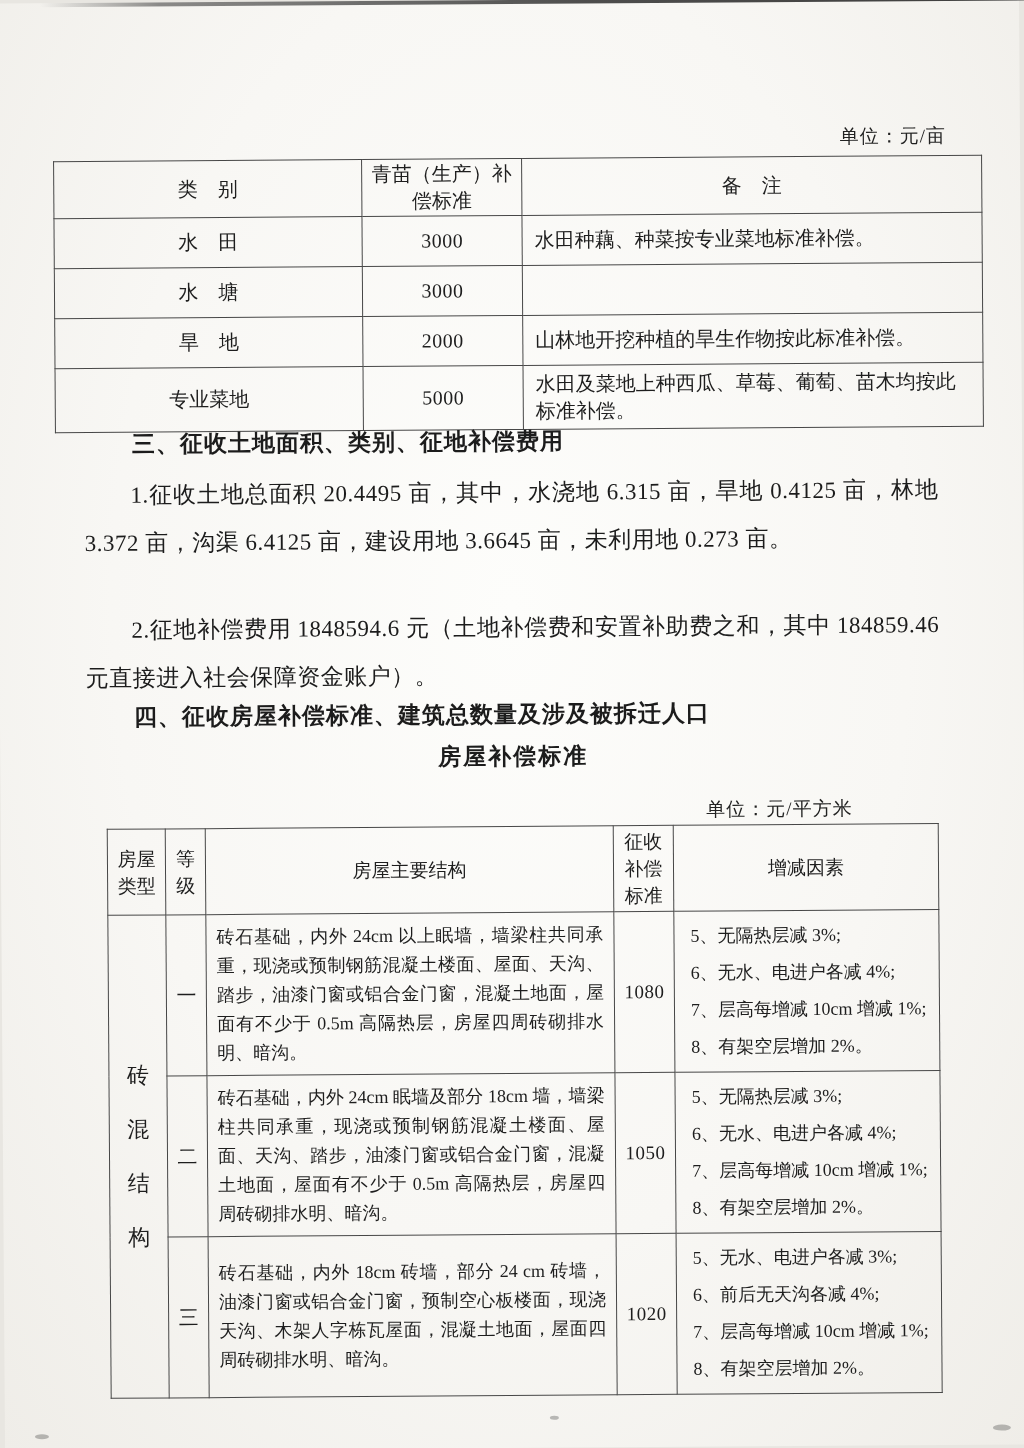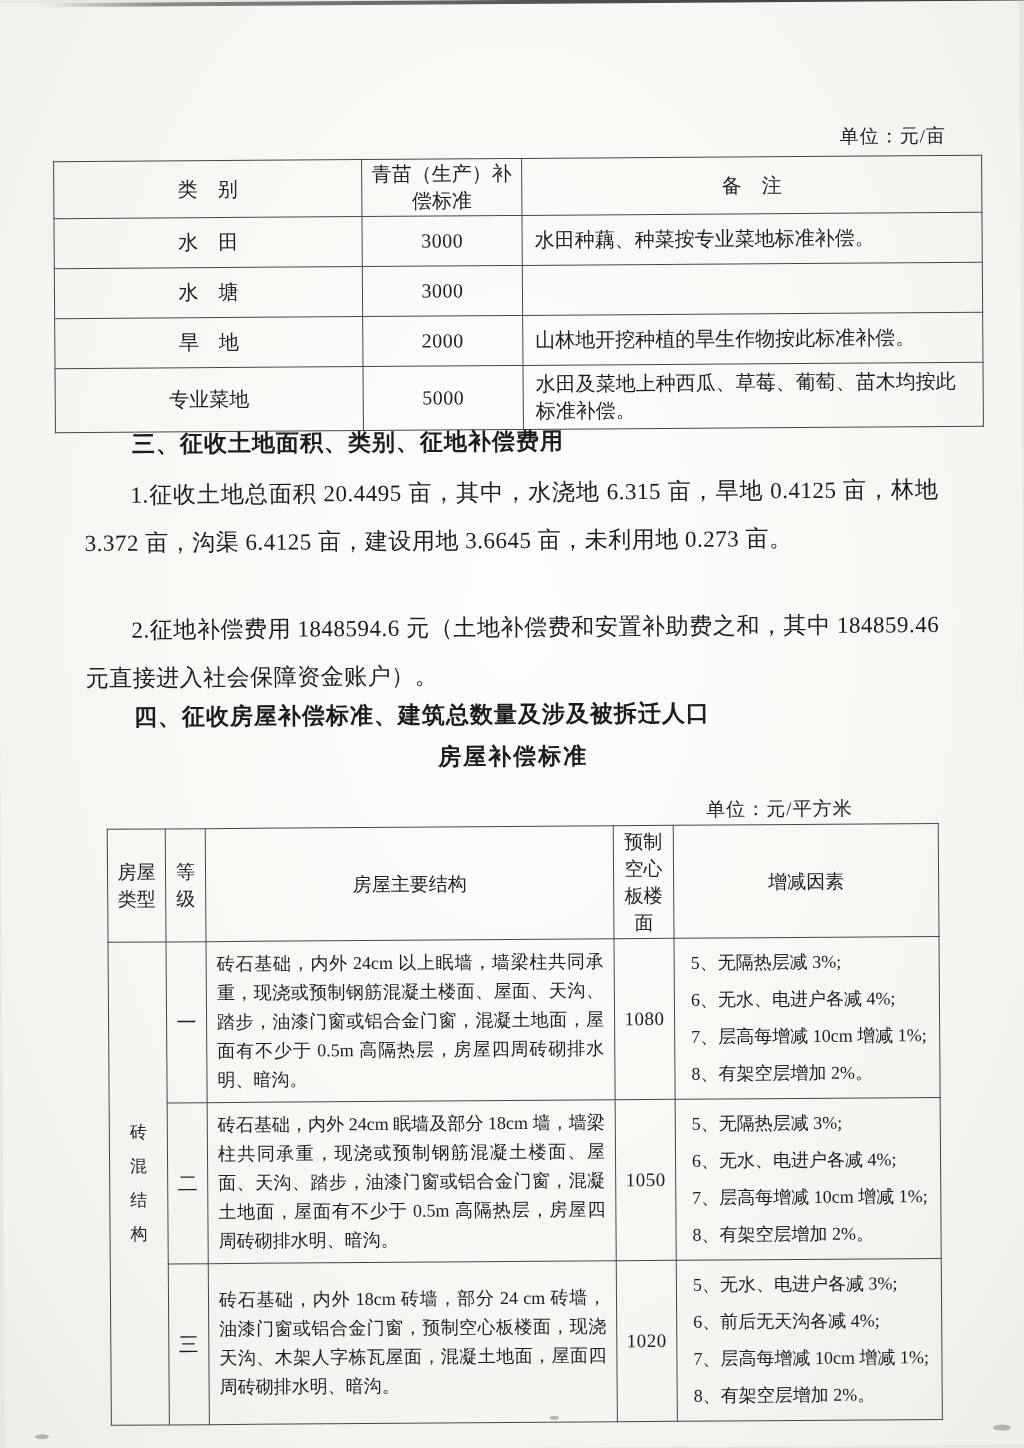--- a/index.html
+++ b/index.html
@@ -61,21 +61,21 @@
   .subtitle {
     position:absolute; left:86px; width:854px; top:733px;
     text-align:center; font-size:23px; font-weight:bold;
     letter-spacing:2px; line-height:48px;
   }
 
   
   #t2 { left:106px; top:826px; width:831px; font-size:18px; }
   #t2 td.hd { text-align:center; line-height:27px; font-size:19px; padding:2px; }
   #t2 td.vert-type { text-align:center; }
-  #t2 .vert { width:1.3em; margin:0 auto; line-height:34px; font-size:17px; letter-spacing:0; word-break:break-all; }
+  #t2 .vert { width:1.3em; margin:0 auto; line-height:54px; font-size:22px; letter-spacing:0; word-break:break-all; }
   #t2 td.grade { text-align:center; font-size:20px; }
   #t2 td.structure { text-align:justify; padding:7px 10px; line-height:29px; }
   #t2 td.std { text-align:center; font-size:19px; letter-spacing:0.5px; }
   #t2 td.factors { padding:6px 4px 6px 16px; }
   #t2 .factor-line { line-height:37px; white-space:nowrap; }
 
   .speck { position:absolute; background:rgba(70,70,70,0.35); border-radius:50%; }
 </style>
 </head>
 <body>
@@ -136,21 +136,21 @@
         <col style="width:40px">
         <col style="width:408px">
         <col style="width:60px">
         <col style="width:265px">
     </colgroup>
     <tbody>
         <tr style="height:79px">
       <td class="hd">房屋类型</td>
       <td class="hd">等级</td>
       <td class="hd">房屋主要结构</td>
-      <td class="hd">预制空心板楼面</td>
+      <td class="hd">征收补偿标准</td>
       <td class="hd">增减因素</td>
     </tr>
     <tr style="height:148px">
       <td class="vert-type" rowspan="3">
         <div class="vert">砖混结构</div>
       </td>
       <td class="grade">一</td>
       <td class="structure">砖石基础，内外 24cm 以上眠墙，墙梁柱共同承重，现浇或预制钢筋混凝土楼面、屋面、天沟、踏步，油漆门窗或铝合金门窗，混凝土地面，屋面有不少于 0.5m 高隔热层，房屋四周砖砌排水明、暗沟。</td>
       <td class="std">1080</td>
       <td class="factors">

